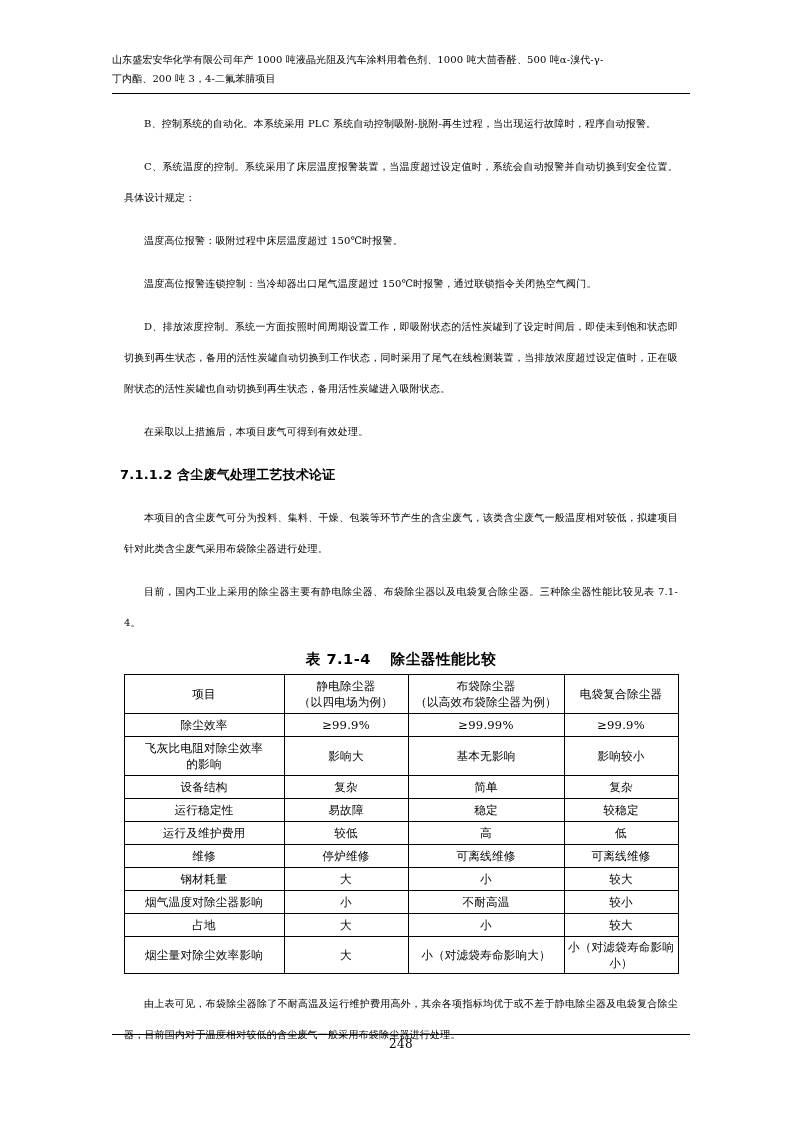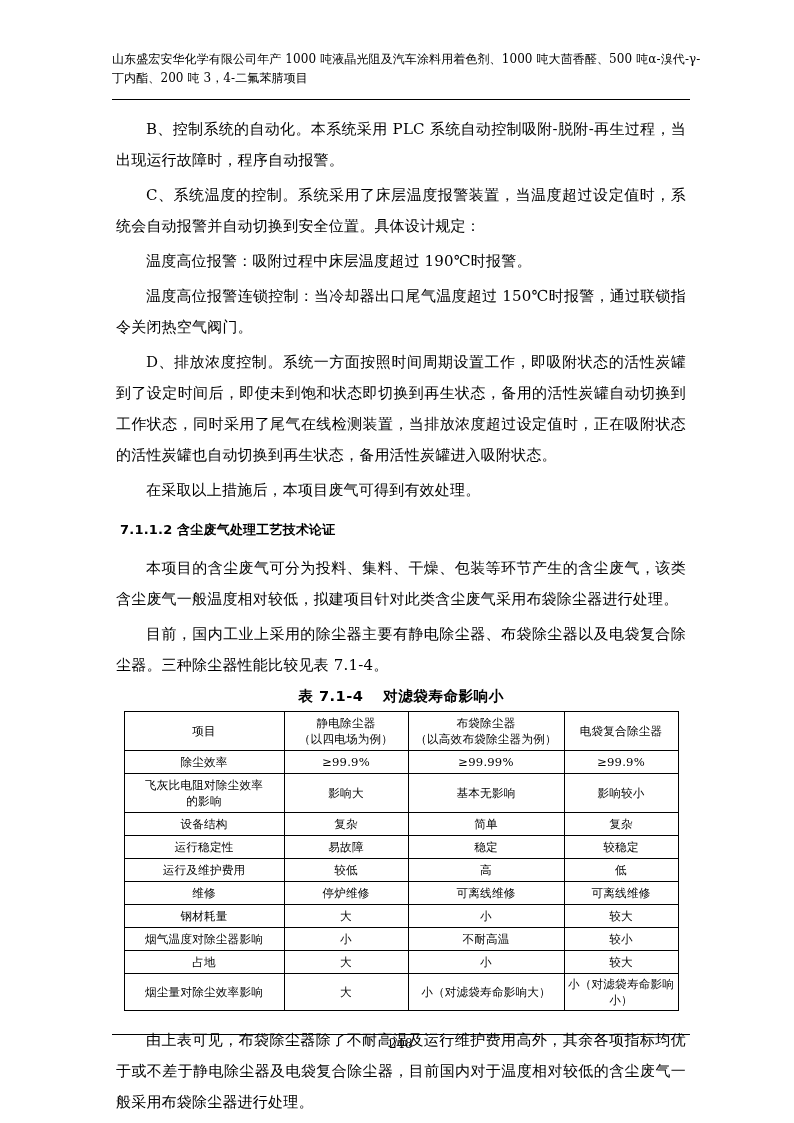--- a/index.html
+++ b/index.html
@@ -22,42 +22,42 @@
   }
   .content {
     position: absolute;
     left: 112px;
     top: 50px;
     width: 578px;
   }
 
   
   .doc-header {
-    font-size: 12px;
+    font-size: 10px;
     line-height: 19px;
     text-align: center;
     letter-spacing: 0.1px;
-    padding-bottom: 11px;
+    padding-bottom: 5px;
     border-bottom: 1.6px solid #000;
     margin-bottom: 0;
   }
   .doc-header .ln {
     display: block;
     white-space: nowrap;
   }
   .doc-header .ln1 { text-align: left; }
   .doc-header .ln2 { text-align: left; }
 
   
   .body-block { margin-top: 14px; }
 
   p.para {
-    font-size: 15px;
+    font-size: 10px;
     line-height: 31px;
-    margin: 4px;
+    margin: 12px;
     text-align: justify;
     text-justify: inter-ideograph;
     letter-spacing: 0.2px;
   }
   p.indent { text-indent: 2em; }
 
   h4.heading {
     font-size: 13px;
     line-height: 31px;
     margin: 8px;
@@ -128,34 +128,34 @@
   <div class="content">
 
     <div class="doc-header">
       <span class="ln ln1">山东盛宏安华化学有限公司年产 1000 吨液晶光阻及汽车涂料用着色剂、1000 吨大茴香醛、500 吨α-溴代-γ-</span>
       <span class="ln ln2">丁内酯、200 吨 3，4-二氟苯腈项目</span>
     </div>
 
     <div class="body-block">
       <p class="para indent">B、控制系统的自动化。本系统采用 PLC 系统自动控制吸附-脱附-再生过程，当出现运行故障时，程序自动报警。</p>
       <p class="para indent">C、系统温度的控制。系统采用了床层温度报警装置，当温度超过设定值时，系统会自动报警并自动切换到安全位置。具体设计规定：</p>
-      <p class="para indent">温度高位报警：吸附过程中床层温度超过 190℃时报警。</p>
+      <p class="para indent">温度高位报警：吸附过程中床层温度超过 150℃时报警。</p>
       <p class="para indent">温度高位报警连锁控制：当冷却器出口尾气温度超过 150℃时报警，通过联锁指令关闭热空气阀门。</p>
       <p class="para indent">D、排放浓度控制。系统一方面按照时间周期设置工作，即吸附状态的活性炭罐到了设定时间后，即使未到饱和状态即切换到再生状态，备用的活性炭罐自动切换到工作状态，同时采用了尾气在线检测装置，当排放浓度超过设定值时，正在吸附状态的活性炭罐也自动切换到再生状态，备用活性炭罐进入吸附状态。</p>
       <p class="para indent">在采取以上措施后，本项目废气可得到有效处理。</p>
 
       <h4 class="heading">7.1.1.2  含尘废气处理工艺技术论证</h4>
 
       <p class="para indent">本项目的含尘废气可分为投料、集料、干燥、包装等环节产生的含尘废气，该类含尘废气一般温度相对较低，拟建项目针对此类含尘废气采用布袋除尘器进行处理。</p>
       <p class="para indent">目前，国内工业上采用的除尘器主要有静电除尘器、布袋除尘器以及电袋复合除尘器。三种除尘器性能比较见表 7.1-4。</p>
     </div>
 
     <div class="table-caption">
       <span class="cap-num">表 7.1-4</span>
-      <span>对滤袋寿命影响小</span>
+      <span>除尘器性能比较</span>
     </div>
 
     <table class="cmp">
       <colgroup>
         <col class="col-item">
           <col class="col-esp">
           <col class="col-bag">
           <col class="col-hyb">
       </colgroup>
       <thead>

